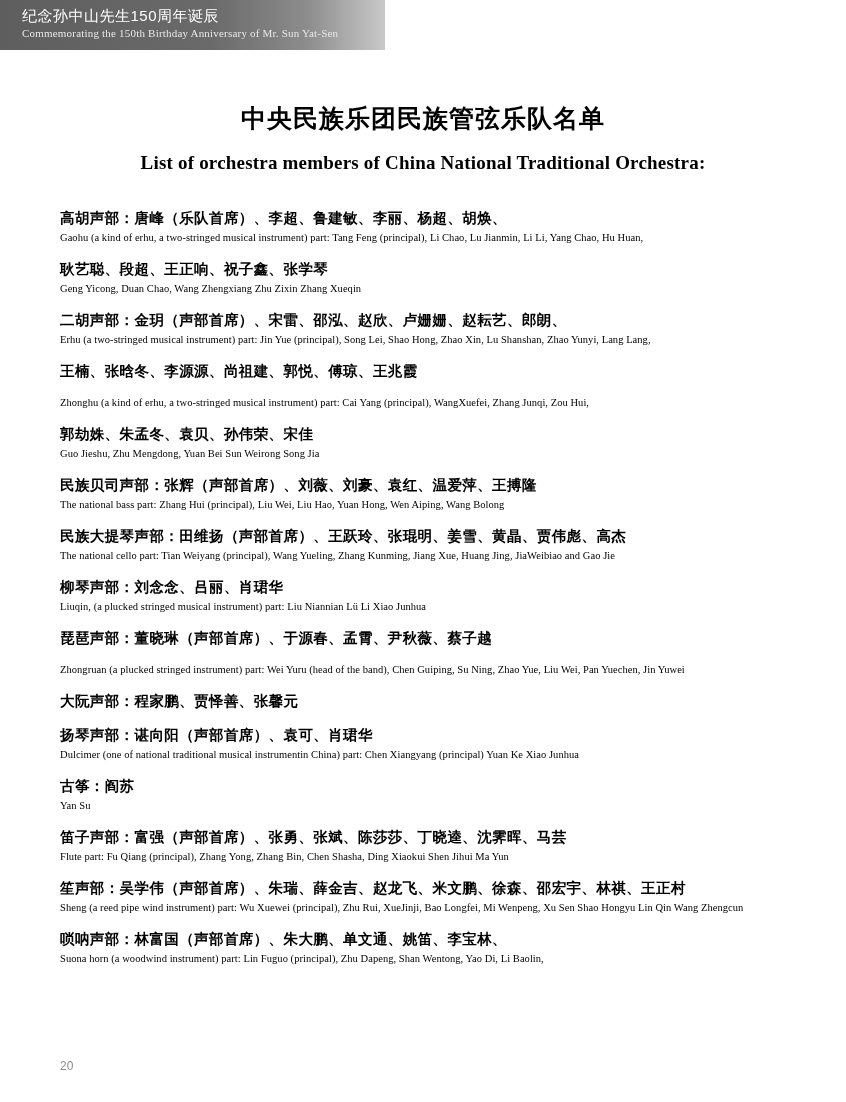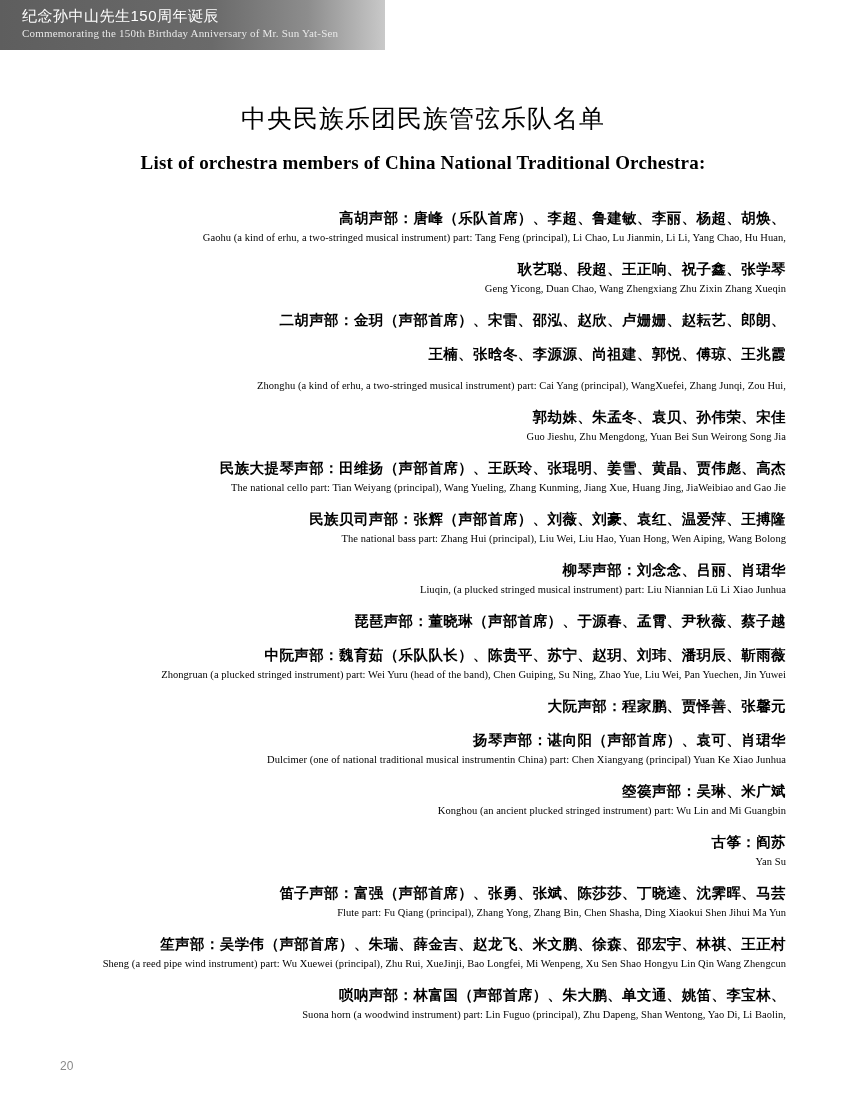--- a/index.html
+++ b/index.html
@@ -36,40 +36,40 @@
     font-size: 11px;
     font-family: "Liberation Serif", serif;
     line-height: 14px;
     letter-spacing: 0.2px;
   }
 
   
   .doc-title-cn {
     text-align: center;
     font-size: 25px;
-    font-weight: normal;
+    font-weight: bold;
     font-family: "Liberation Sans", sans-serif;
     margin-top: 52px;
     letter-spacing: 1px;
   }
   .doc-title-en {
     text-align: center;
     font-size: 19px;
     font-family: "Liberation Serif", serif;
     margin-top: 10px;
     letter-spacing: 0.2px;
   }
 
   
   .content {
     margin-top: 34px;
     padding: 0 60px;
   }
   .entry {
-    text-align: right;
+    text-align: left;
     margin-bottom: 13px;
   }
   .entry .cn {
     font-size: 14.5px;
     font-weight: bold;
     font-family: "Liberation Sans", sans-serif;
     line-height: 21px;
     letter-spacing: 0.4px;
   }
   .entry .en {
@@ -105,60 +105,56 @@
     <div class="entry">
       <div class="cn">高胡声部：唐峰（乐队首席）、李超、鲁建敏、李丽、杨超、胡焕、</div>
       <div class="en">Gaohu (a kind of erhu, a two-stringed musical instrument) part: Tang Feng (principal), Li Chao, Lu Jianmin, Li Li, Yang Chao, Hu Huan,</div>
     </div>
     <div class="entry">
       <div class="cn">耿艺聪、段超、王正响、祝子鑫、张学琴</div>
       <div class="en">Geng Yicong, Duan Chao, Wang Zhengxiang Zhu Zixin  Zhang Xueqin</div>
     </div>
     <div class="entry">
       <div class="cn">二胡声部：金玥（声部首席）、宋雷、邵泓、赵欣、卢姗姗、赵耘艺、郎朗、</div>
+      <div class="en">Erhu (a two-stringed musical instrument) part: Jin Yue (principal), Song Lei, Shao Hong, Zhao Xin, Lu Shanshan, Zhao Yunyi, Lang Lang,</div>
     </div>
     <div class="entry">
       <div class="cn">王楠、张晗冬、李源源、尚祖建、郭悦、傅琼、王兆霞</div>
     </div>
     <div class="entry">
       <div class="en">Zhonghu (a kind of erhu, a two-stringed musical instrument) part: Cai Yang (principal), WangXuefei, Zhang Junqi, Zou Hui,</div>
     </div>
     <div class="entry">
       <div class="cn">郭劫姝、朱孟冬、袁贝、孙伟荣、宋佳</div>
       <div class="en">Guo Jieshu, Zhu Mengdong, Yuan Bei Sun Weirong Song Jia</div>
     </div>
     <div class="entry">
+      <div class="cn">民族贝司声部：张辉（声部首席）、刘薇、刘豪、袁红、温爱萍、王搏隆</div>
+      <div class="en">The national bass part: Zhang Hui (principal), Liu Wei, Liu Hao, Yuan Hong, Wen Aiping, Wang Bolong</div>
+    </div>
+    <div class="entry">
       <div class="cn">民族大提琴声部：田维扬（声部首席）、王跃玲、张琨明、姜雪、黄晶、贾伟彪、高杰</div>
       <div class="en">The national cello part: Tian Weiyang (principal), Wang Yueling, Zhang Kunming, Jiang Xue, Huang Jing, JiaWeibiao and Gao Jie</div>
-    </div>
-    <div class="entry">
-      <div class="cn">民族贝司声部：张辉（声部首席）、刘薇、刘豪、袁红、温爱萍、王搏隆</div>
-      <div class="en">The national bass part: Zhang Hui (principal), Liu Wei, Liu Hao, Yuan Hong, Wen Aiping, Wang Bolong</div>
     </div>
     <div class="entry">
       <div class="cn">柳琴声部：刘念念、吕丽、肖珺华</div>
       <div class="en">Liuqin, (a plucked stringed musical instrument) part: Liu Niannian Lü Li Xiao Junhua</div>
     </div>
     <div class="entry">
       <div class="cn">琵琶声部：董晓琳（声部首席）、于源春、孟霄、尹秋薇、蔡子越</div>
     </div>
     <div class="entry">
-      <div class="cn">中阮声部：魏育茹（乐队队长）、陈贵平、苏宁、赵玥、刘玮、潘玥辰、靳雨薇</div>
       <div class="en">Zhongruan (a plucked stringed instrument) part: Wei Yuru (head of the band), Chen Guiping, Su Ning, Zhao Yue, Liu Wei, Pan Yuechen, Jin Yuwei</div>
     </div>
     <div class="entry">
       <div class="cn">大阮声部：程家鹏、贾怿善、张馨元</div>
     </div>
     <div class="entry">
       <div class="cn">扬琴声部：谌向阳（声部首席）、袁可、肖珺华</div>
       <div class="en">Dulcimer (one of national traditional musical instrumentin China) part: Chen Xiangyang (principal)  Yuan Ke  Xiao Junhua</div>
-    </div>
-    <div class="entry">
-      <div class="cn">箜篌声部：吴琳、米广斌</div>
-      <div class="en">Konghou (an ancient plucked stringed instrument) part: Wu Lin and Mi Guangbin</div>
     </div>
     <div class="entry">
       <div class="cn">古筝：阎苏</div>
       <div class="en">Yan Su</div>
     </div>
     <div class="entry">
       <div class="cn">笛子声部：富强（声部首席）、张勇、张斌、陈莎莎、丁晓逵、沈霁晖、马芸</div>
       <div class="en">Flute part:  Fu Qiang (principal), Zhang Yong, Zhang Bin, Chen Shasha, Ding Xiaokui Shen Jihui  Ma Yun</div>
     </div>
     <div class="entry">

